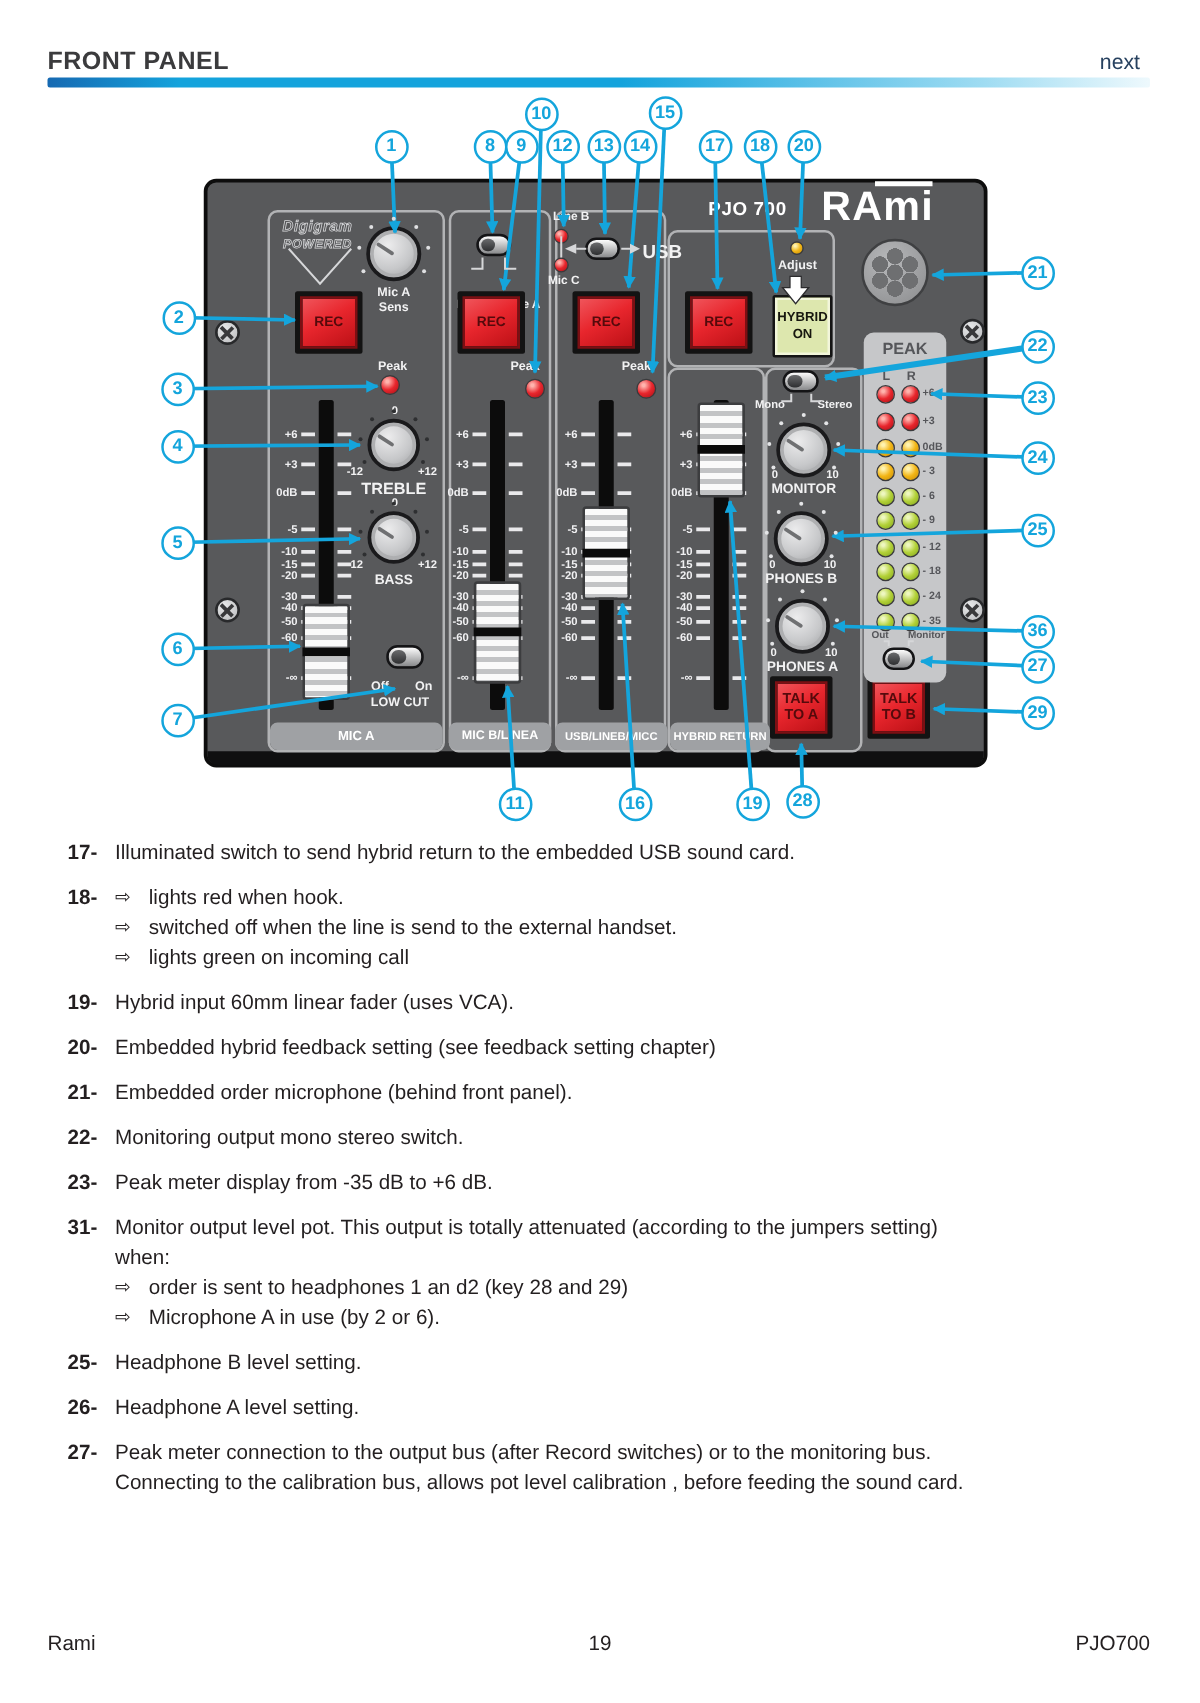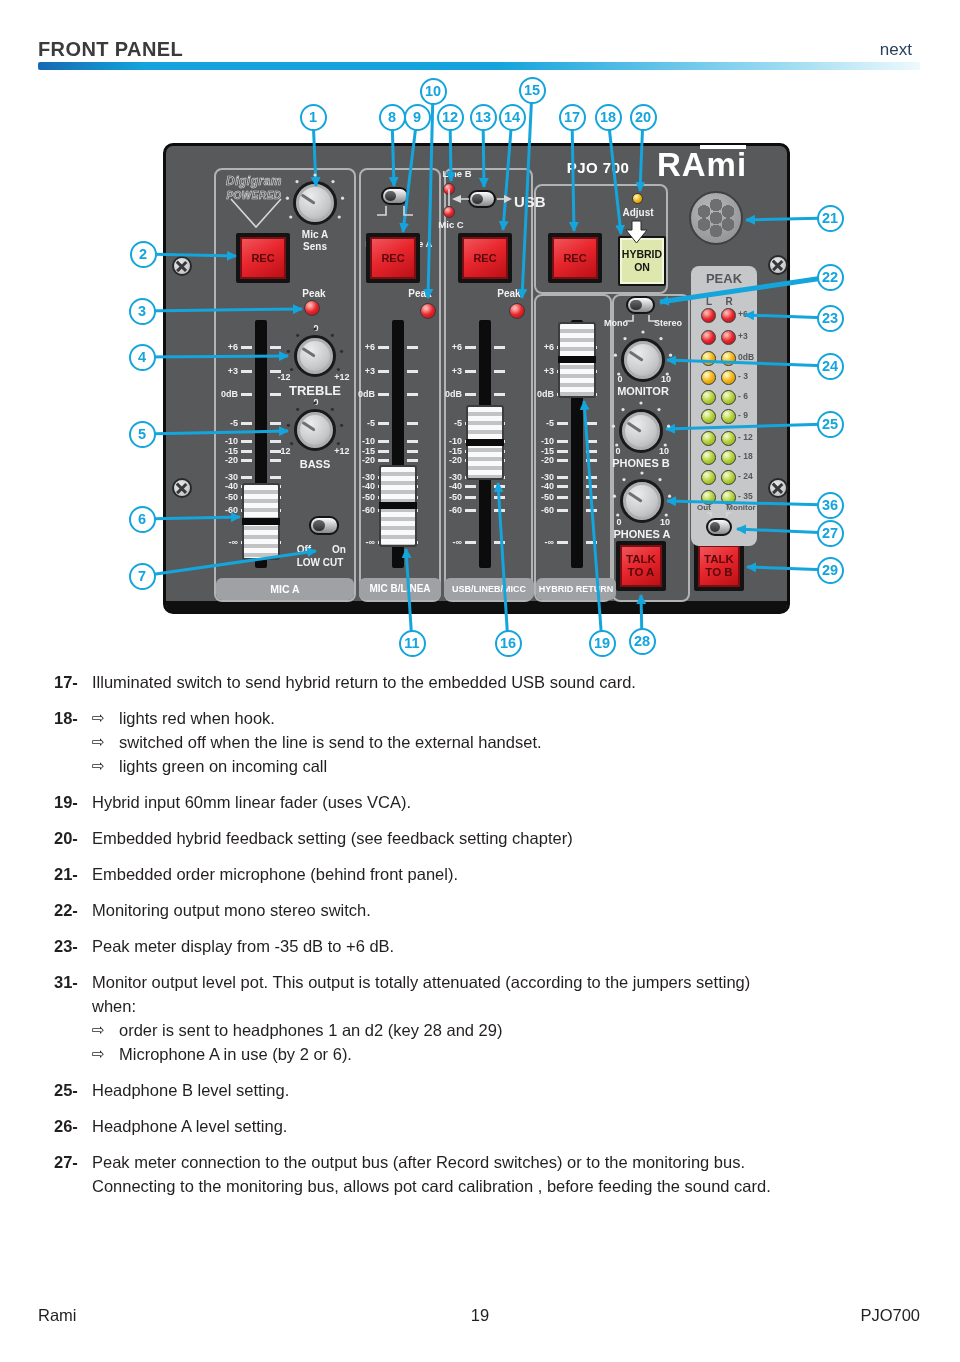--- a/index.html
+++ b/index.html
@@ -565,21 +565,21 @@
     <div class="item">
       <div class="inum" style="display: inline-block;">26-</div>
       <div class="itext">
         <div class="iline">Headphone A level setting.</div>
       </div>
     </div>
     <div class="item">
       <div class="inum" style="display: inline-block;">27-</div>
       <div class="itext">
         <div class="iline">Peak meter connection to the output bus (after Record switches) or to the monitoring bus.</div>
-        <div class="iline">Connecting to the monitoring bus, allows pot card calibration , before feeding the sound card.</div>
+        <div class="iline">Connecting to the calibration bus, allows pot level calibration , before feeding the sound card.</div>
       </div>
     </div>
   </div>
 
 <div class="foot-l">Rami</div>
 <div class="foot-c">19</div>
 <div class="foot-r">PJO700</div>
 
 <div class="co" style="left: 299.5px; top: 103.5px;">1</div>
 <div class="co" style="left: 129.5px; top: 240.5px;">2</div>

